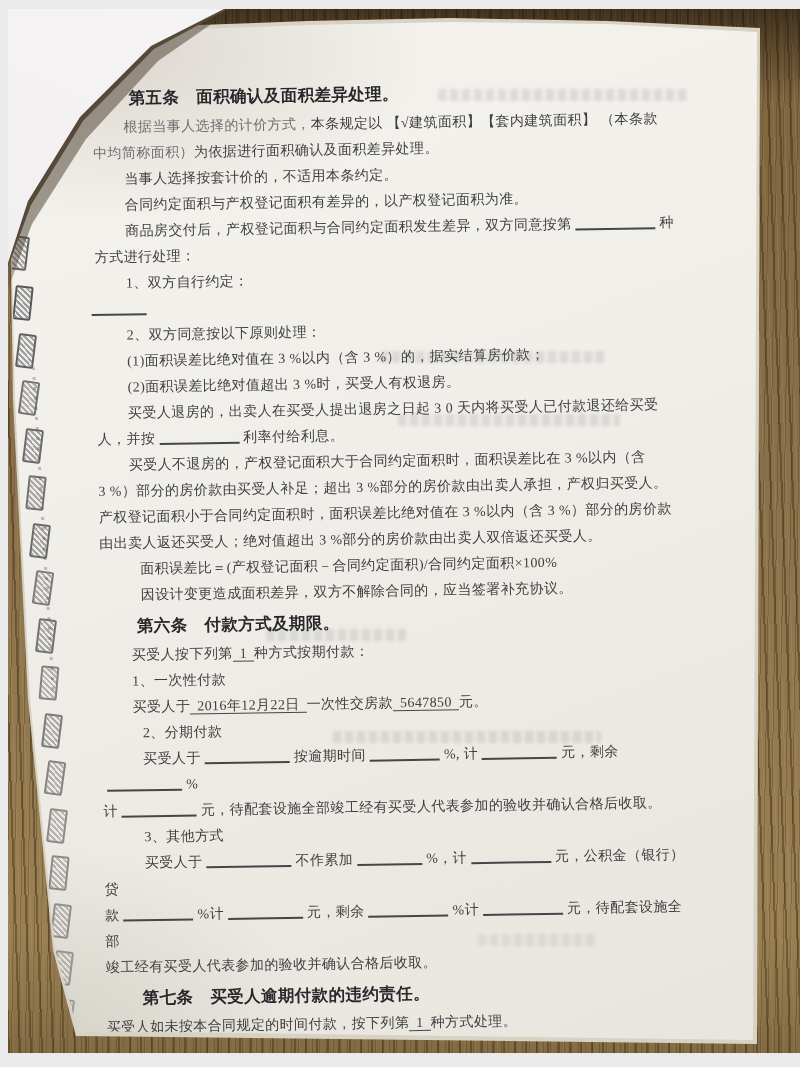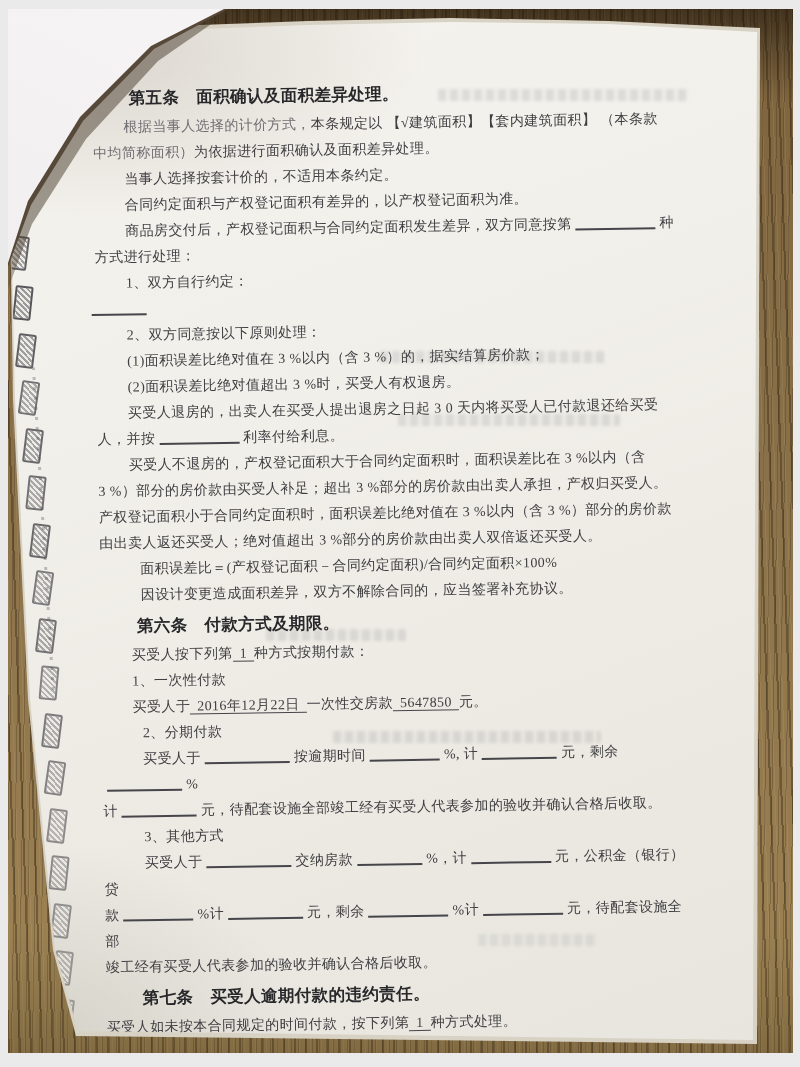--- a/index.html
+++ b/index.html
@@ -8,20 +8,21 @@
   .frame{position:relative;width:800px;height:1067px;background:#e9eae9;}
   
   .photo{position:absolute;left:8px;top:9px;width:785px;height:1044px;overflow:hidden;
     background:
       linear-gradient(180deg, rgba(25,16,6,.50) 0%, rgba(25,16,6,.28) 3.5%, rgba(0,0,0,0) 9%,
                       rgba(0,0,0,0) 88%, rgba(70,52,28,.18) 95%, rgba(60,44,22,.30) 100%),
       repeating-linear-gradient(88deg, rgba(44,30,14,.38) 0 2px, rgba(0,0,0,0) 2px 5px,
                       rgba(255,240,215,.08) 5px 6px, rgba(0,0,0,0) 6px 11px),
       repeating-linear-gradient(91deg, rgba(30,20,8,.22) 0 1px, rgba(0,0,0,0) 1px 7px),
       linear-gradient(180deg,#6d5636 0%, #80663f 8%, #8a7149 45%, #967c4f 78%, #a08655 100%);
+    padding-left: 8px;
   }
   
   .page-under{position:absolute;inset:0;background:#d8d2c5;
     clip-path:polygon(0px 70px,134px 18px,300px 12px,442px 9px,600px 12px,752px 19px,
                       749px 1035px,68px 1027px,45px 941px,20px 690px,5px 390px);}
   
   .page{position:absolute;inset:0;
     background:
       radial-gradient(420px 300px at 2% 100%, rgba(150,145,128,.28), rgba(0,0,0,0) 70%),
       radial-gradient(500px 260px at 12% 4%, rgba(120,104,82,.20), rgba(0,0,0,0) 65%),
@@ -138,21 +139,21 @@
         <p class="ln ind"><span>买受人按下列第</span><span class="fv">1</span><span>种方式按期付款：</span></p>
 
         <p class="ln ind">1、一次性付款</p>
         <p class="ln ind"><span>买受人于</span><span class="fv">2016年12月22日</span><span>一次性交房款</span><span class="fv">5647850</span><span>元。</span></p>
 
         <p class="ln ind2">2、分期付款</p>
         <p class="ln ind2"><span>买受人于</span><span class="bl w85"></span><span>按逾期时间</span><span class="bl w70"></span><span>%, 计</span><span class="bl w75"></span><span>元，剩余</span><span class="bl w75"></span><span>%</span></p>
         <p class="ln"><span>计</span><span class="bl w75"></span><span>元，待配套设施全部竣工经有买受人代表参加的验收并确认合格后收取。</span></p>
 
         <p class="ln ind2">3、其他方式</p>
-        <p class="ln ind2"><span>买受人于</span><span class="bl w85"></span><span>交纳房款</span><span class="bl w65"></span><span>%，计</span><span class="bl w80"></span><span>元，公积金（银行）贷</span></p>
+        <p class="ln ind2"><span>买受人于</span><span class="bl w85"></span><span>不作累加</span><span class="bl w65"></span><span>%，计</span><span class="bl w80"></span><span>元，公积金（银行）贷</span></p>
         <p class="ln"><span>款</span><span class="bl w70"></span><span>%计</span><span class="bl w75"></span><span>元，剩余</span><span class="bl w80"></span><span>%计</span><span class="bl w80"></span><span>元，待配套设施全部</span></p>
         <p class="ln">竣工经有买受人代表参加的验收并确认合格后收取。</p>
 
         <p class="ln h ind">第七条　买受人逾期付款的违约责任。</p>
         <p class="ln"><span>买受人如未按本合同规定的时间付款，按下列第</span><span class="fv">1</span><span>种方式处理。</span></p>
         <p class="ln">1. 按逾期时间，分别处理（不作累加）</p>
 
       </div>
     </div>
 

